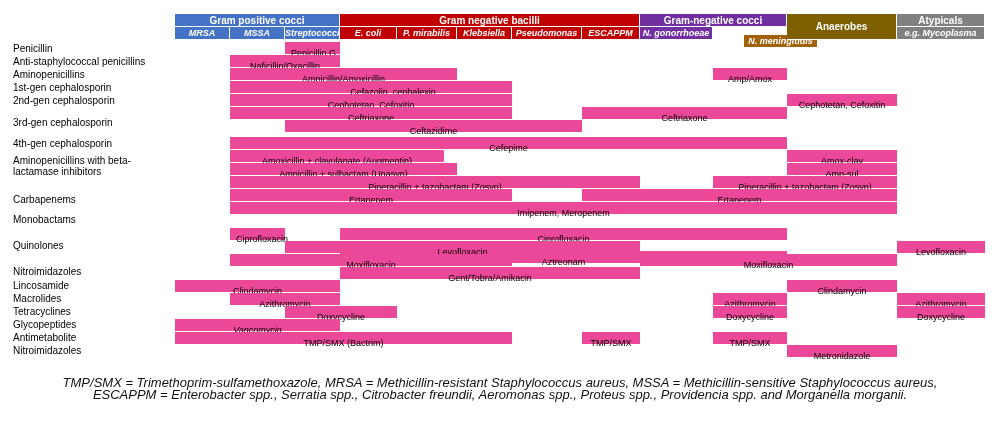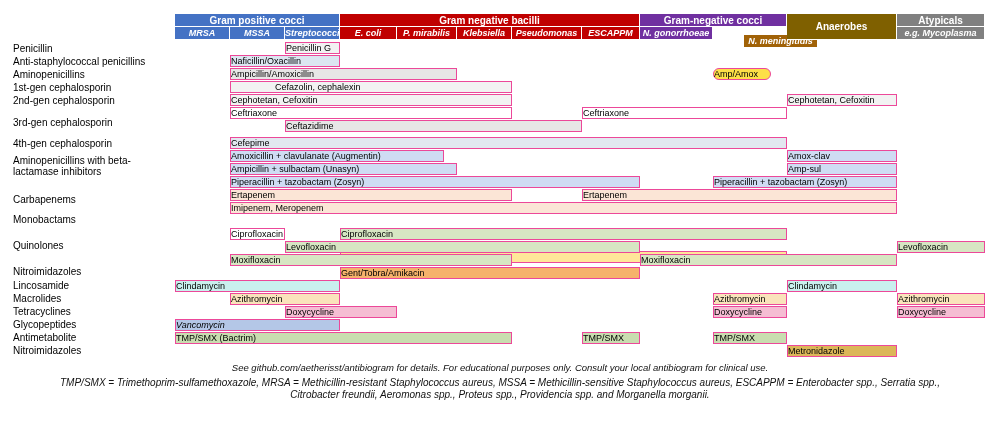--- a/index.html
+++ b/index.html
@@ -2,27 +2,27 @@
 <html><head>
 <meta charset="utf-8">
 <style>
   html,body{margin:0;padding:0;background:#ffffff;}
   #chart{position:relative;width:1000px;height:422px;background:#fff;
          font-family:"Liberation Sans",sans-serif;overflow:hidden;}
   .hcell{position:absolute;box-sizing:border-box;color:#fff;text-align:center;
          border-right:1px solid #fff;border-bottom:1px solid #fff;white-space:nowrap;}
   .hgroup{font-weight:bold;font-size:10px;line-height:13px;}
   .hsub{font-weight:bold;font-style:italic;font-size:9px;line-height:13px;}
-  .bar{position:absolute;box-sizing:border-box;height:12px;border:1px solid #ec4899;
-       font-size:9px;line-height:10px;color:#000;white-space:nowrap;}
+  .bar{position:absolute;box-sizing:border-box;height:12px;border:6px solid #ec4899;
+       font-size:9px;line-height:10px;text-align:center;color:#000;white-space:nowrap;}
   .rowlabel{position:absolute;font-size:10px;color:#000;white-space:pre-line;line-height:11px;}
   .footer1{position:absolute;left:0;width:100%;text-align:center;font-style:italic;
            font-size:9.5px;color:#111;}
   .footer2{position:absolute;left:50%;transform:translateX(-50%);width:920px;text-align:center;
-           font-style:italic;font-size:10px;line-height:12px;color:#111;}
+           font-style:italic;font-size:13px;line-height:12px;color:#111;}
 </style>
 </head>
 <body>
 
 <div id="chart">
   <div id="header-layer">
       <div class="hcell hgroup" style="left: 175px; top: 14px; width: 165px; height: 13px; background: rgb(68, 114, 196);">Gram positive cocci</div>
       <div class="hcell hsub" style="left: 175px; top: 27px; width: 55px; height: 13px; background: rgb(68, 114, 196);">MRSA</div>
       <div class="hcell hsub" style="left: 230px; top: 27px; width: 55px; height: 13px; background: rgb(68, 114, 196);">MSSA</div>
       <div class="hcell hsub" style="left: 285px; top: 27px; width: 55px; height: 13px; background: rgb(68, 114, 196);">Streptococci</div>
@@ -57,21 +57,21 @@
       <div class="rowlabel" style="left: 13px; top: 292.5px;">Macrolides</div>
       <div class="rowlabel" style="left: 13px; top: 305.5px;">Tetracyclines</div>
       <div class="rowlabel" style="left: 13px; top: 318.5px;">Glycopeptides</div>
       <div class="rowlabel" style="left: 13px; top: 331.5px;">Antimetabolite</div>
       <div class="rowlabel" style="left: 13px; top: 344.5px;">Nitroimidazoles</div>
     </div>
   <div id="bars-layer">
       <div class="bar" style="left: 285px; top: 42px; width: 55px; background: rgb(242, 242, 242);">Penicillin G</div>
       <div class="bar" style="left: 230px; top: 55px; width: 110px; background: rgb(220, 230, 241);">Naficillin/Oxacillin</div>
       <div class="bar" style="left: 230px; top: 68px; width: 227px; background: rgb(231, 230, 230);">Ampicillin/Amoxicillin</div>
-      <div class="bar" style="left: 713px; top: 68px; width: 58px; background: #fde047; border-radius: 6px;">Amp/Amox</div>
+      <div class="bar" style="left: 713px; top: 68px; width: 74px; background: #fde047;">Amp/Amox</div>
       <div class="bar" style="left: 230px; top: 81px; width: 282px; background: rgb(242, 242, 242); padding-left: 44px;">Cefazolin, cephalexin</div>
       <div class="bar" style="left: 230px; top: 94px; width: 282px; background: rgb(242, 242, 242);">Cephotetan, Cefoxitin</div>
       <div class="bar" style="left: 787px; top: 94px; width: 110px; background: rgb(242, 242, 242);">Cephotetan, Cefoxitin</div>
       <div class="bar" style="left: 230px; top: 107px; width: 282px; background: rgb(255, 255, 255);">Ceftriaxone</div>
       <div class="bar" style="left: 582px; top: 107px; width: 205px; background: rgb(255, 255, 255);">Ceftriaxone</div>
       <div class="bar" style="left: 285px; top: 120px; width: 297px; background: rgb(231, 230, 230);">Ceftazidime</div>
       <div class="bar" style="left: 230px; top: 137px; width: 557px; background: rgb(226, 232, 240);">Cefepime</div>
       <div class="bar" style="left: 230px; top: 150px; width: 214px; background: rgb(207, 220, 243);">Amoxicillin + clavulanate (Augmentin)</div>
       <div class="bar" style="left: 787px; top: 150px; width: 110px; background: rgb(207, 220, 243);">Amox-clav</div>
       <div class="bar" style="left: 230px; top: 163px; width: 227px; background: rgb(207, 220, 243);">Ampicillin + sulbactam (Unasyn)</div>
@@ -96,15 +96,14 @@
       <div class="bar" style="left: 897px; top: 293px; width: 88px; background: rgb(250, 227, 187);">Azithromycin</div>
       <div class="bar" style="left: 285px; top: 306px; width: 112px; background: rgb(245, 189, 211);">Doxycycline</div>
       <div class="bar" style="left: 713px; top: 306px; width: 74px; background: rgb(245, 189, 211);">Doxycycline</div>
       <div class="bar" style="left: 897px; top: 306px; width: 88px; background: rgb(245, 189, 211);">Doxycycline</div>
       <div class="bar" style="left: 175px; top: 319px; width: 165px; background: rgb(180, 199, 231); font-style: italic;">Vancomycin</div>
       <div class="bar" style="left: 175px; top: 332px; width: 337px; background: rgb(201, 221, 176);">TMP/SMX (Bactrim)</div>
       <div class="bar" style="left: 582px; top: 332px; width: 58px; background: rgb(201, 221, 176);">TMP/SMX</div>
       <div class="bar" style="left: 713px; top: 332px; width: 74px; background: rgb(201, 221, 176);">TMP/SMX</div>
       <div class="bar" style="left: 787px; top: 345px; width: 110px; background: rgb(220, 182, 88);">Metronidazole</div>
     </div>
-  <div class="footer1" style="top:362px">See github.com/aetherisst/antibiogram for details. For educational purposes only. Consult your local antibiogram for clinical use.</div>
   <div class="footer2" style="top:377px">TMP/SMX = Trimethoprim-sulfamethoxazole, MRSA = Methicillin-resistant Staphylococcus aureus, MSSA = Methicillin-sensitive Staphylococcus aureus, ESCAPPM = Enterobacter spp., Serratia spp., Citrobacter freundii, Aeromonas spp., Proteus spp., Providencia spp. and Morganella morganii.</div>
 </div>
 
 </body></html>

